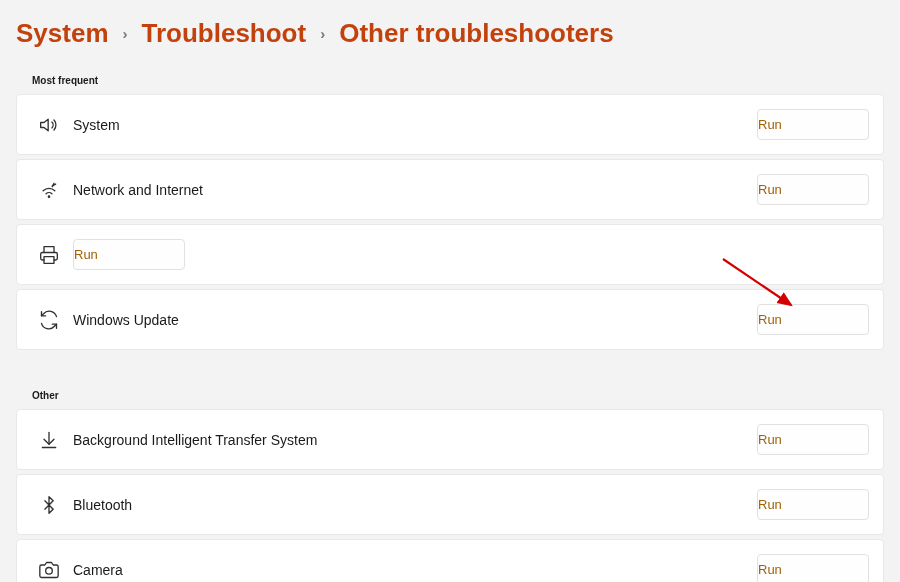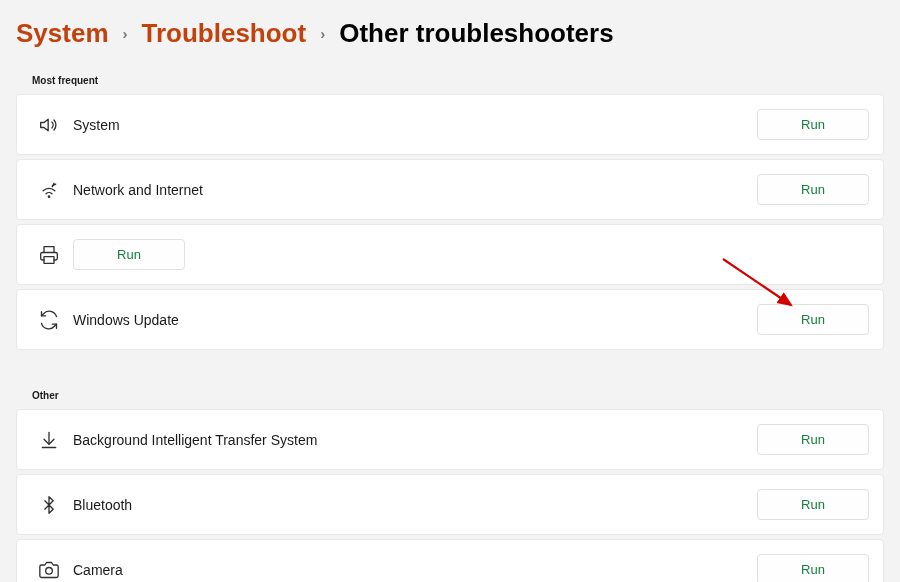--- a/index.html
+++ b/index.html
@@ -27,21 +27,21 @@
       color: #c2410c;
       cursor: pointer;
       font-weight: 600;
     }
     .breadcrumb-sep {
       color: #7a7a7a;
       font-size: 15px;
       font-weight: bold;
     }
     .breadcrumb-current {
-      color: #000000;
+      color: #c2410c;
     }
     .section-header {
       font-size: 10px;
       font-weight: 600;
       padding: 8px 16px 8px 16px;
       color: #1a1a1a;
       margin-left: 16px;
     }
     .section {
       padding: 0 16px;
@@ -68,23 +68,23 @@
       flex: 1;
       font-size: 14px;
       color: #1a1a1a;
     }
     .run-btn {
       background: #fefefe;
       border: 1px solid #e1e1e1;
       border-radius: 4px;
       padding: 7px 0;
       width: 112px;
-      text-align: center;
+      text-align: left;
       font-size: 13px;
-      color: #15803d;
+      color: #a16207;
       cursor: pointer;
       font-family: inherit;
     }
     .gap {
       height: 28px;
     }
     .arrow-anno {
       position: absolute;
       left: 721px;
       top: 255px;

